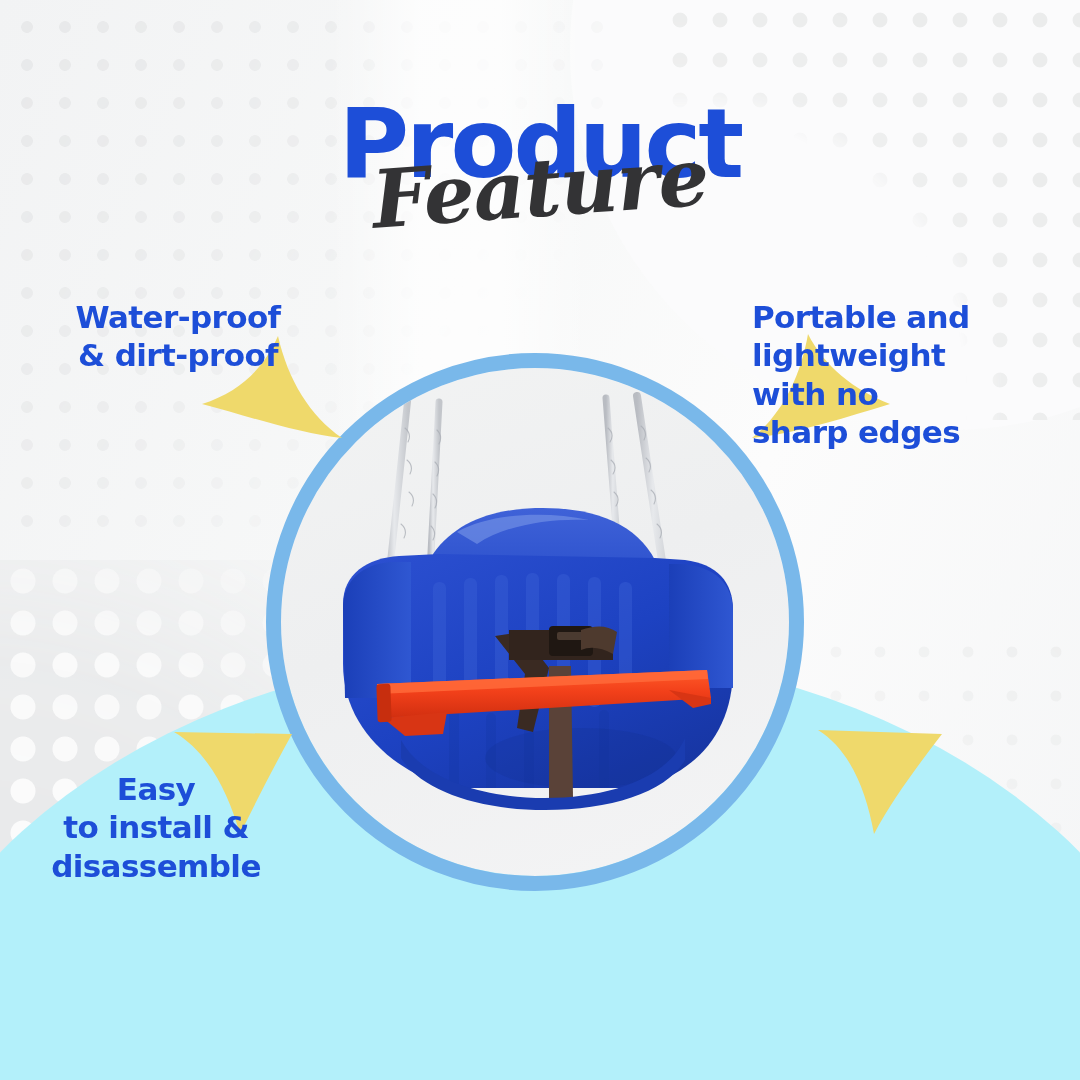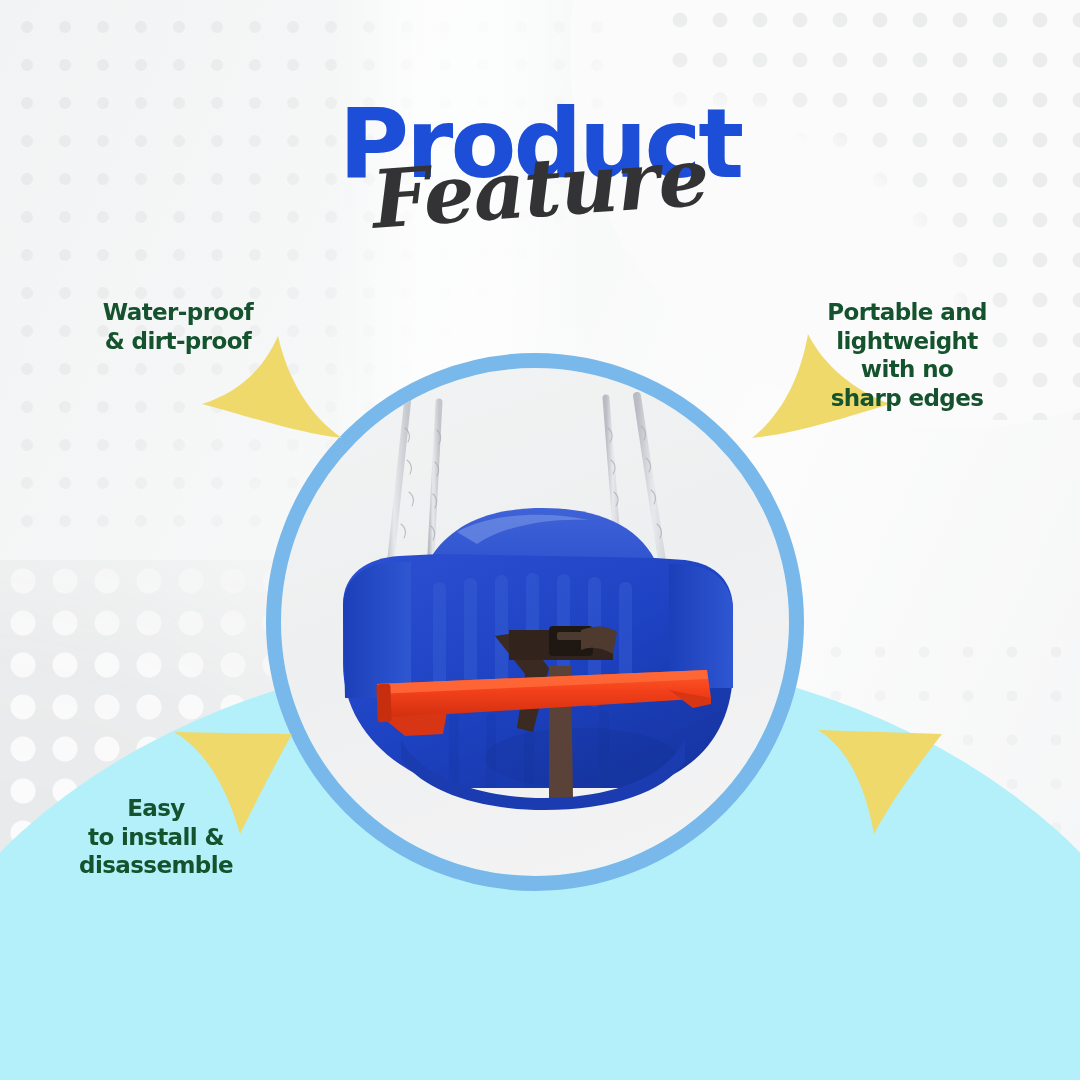--- a/index.html
+++ b/index.html
@@ -122,29 +122,29 @@
     line-height: 1;
     letter-spacing: -1px;
     transform: rotate(-4deg);
   }
 
   
   .label {
     position: absolute;
     font-family: "DejaVu Sans", sans-serif;
     font-weight: 700;
-    font-size: 23px;
+    font-size: 31px;
     line-height: 1.24;
-    color: #14532d;
+    color: #1d4ed8;
     letter-spacing: -0.6px;
     white-space: pre-line;
   }
   .label-tl { left: 28px;  top: 298px; width: 300px; text-align: center; }
-  .label-tr { left: 752px; top: 298px; width: 310px; text-align: center; }
-  .label-bl { left: 6px;   top: 770px; width: 300px; text-align: center; margin-top: 24px; }
+  .label-tr { left: 752px; top: 298px; width: 310px; text-align: left; }
+  .label-bl { left: 6px;   top: 770px; width: 300px; text-align: center; }
   .label-br { left: 786px; top: 770px; width: 292px; text-align: center; }
 
   
   .tri { position: absolute; }
   .tri svg { display: block; overflow: visible; }
 
   
   .circle-ring {
     position: absolute;
     left: 266px;

